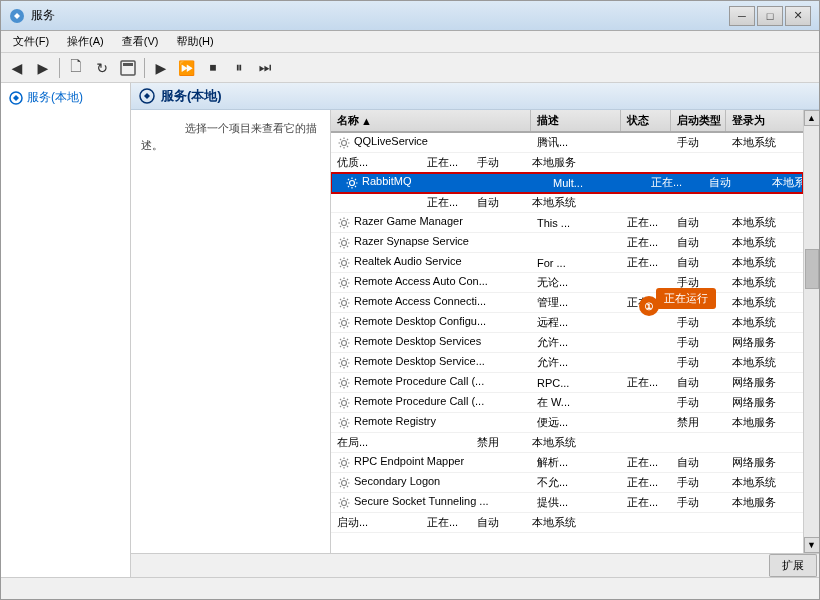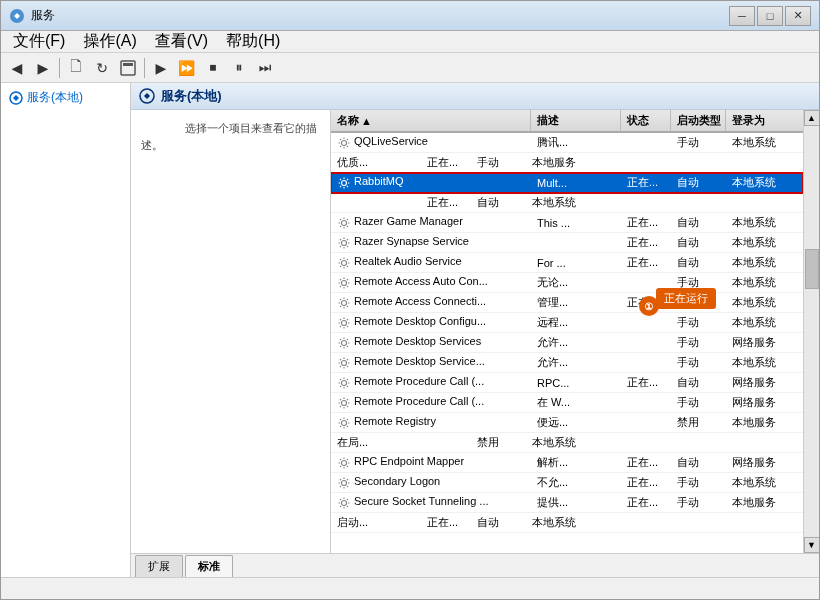--- a/index.html
+++ b/index.html
@@ -68,21 +68,21 @@
       display: flex;
       align-items: center;
       padding: 0 4px;
       border-bottom: 1px solid #d0d0d0;
       gap: 2px;
     }
 
     .menu-item {
       padding: 2px 8px;
       cursor: pointer;
-      font-size: 16px;
+      font-size: 11px;
       color: #000;
     }
 
     
     .toolbar {
       background: #f0f0f0;
       height: 30px;
       display: flex;
       align-items: center;
       padding: 0 4px;
@@ -225,21 +225,21 @@
     }
 
     .list-row {
       display: flex;
       align-items: center;
       height: 20px;
       border-bottom: 1px solid #f0f0f0;
       cursor: pointer;
     }
     .list-row.selected { background: #0066cc; color: white; }
-    .list-row.selected .list-cell { color: white; }
+    .list-row.selected .list-cell { color: white; margin-left: 8px; }
 
     .list-cell {
       padding: 1px 6px;
       font-size: 11px;
       color: #000;
       white-space: nowrap;
       overflow: hidden;
       text-overflow: ellipsis;
     }
 
@@ -292,20 +292,21 @@
     .list-body::-webkit-scrollbar-thumb { background: #c0c0c0; border: 1px solid #aaa; }
 
     
     .bottom-tabs {
       height: 24px;
       background: #f0f0f0;
       border-top: 1px solid #ccc;
       display: flex;
       align-items: flex-end;
       padding-left: 4px;
+      flex-direction: column;
     }
 
     .tab {
       padding: 3px 12px;
       background: #e0e0e0;
       border: 1px solid #aaa;
       border-bottom: none;
       cursor: pointer;
       font-size: 11px;
       margin-right: 2px;

